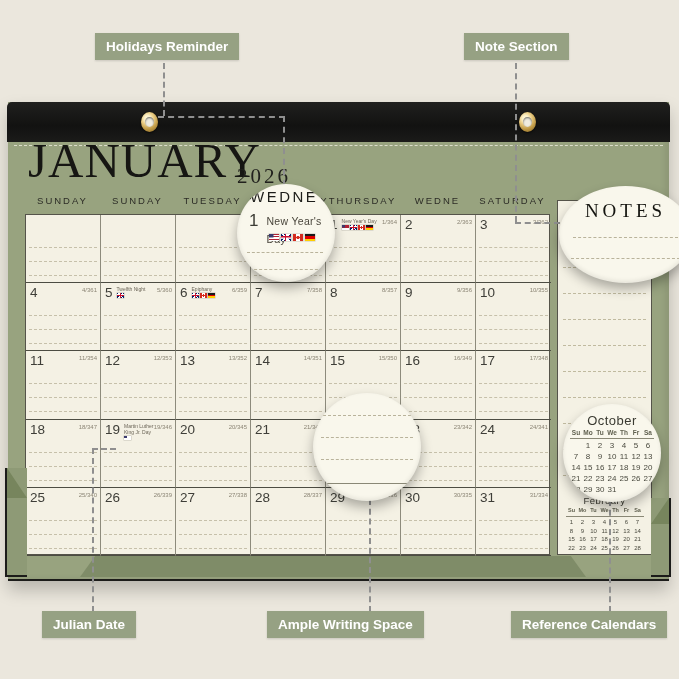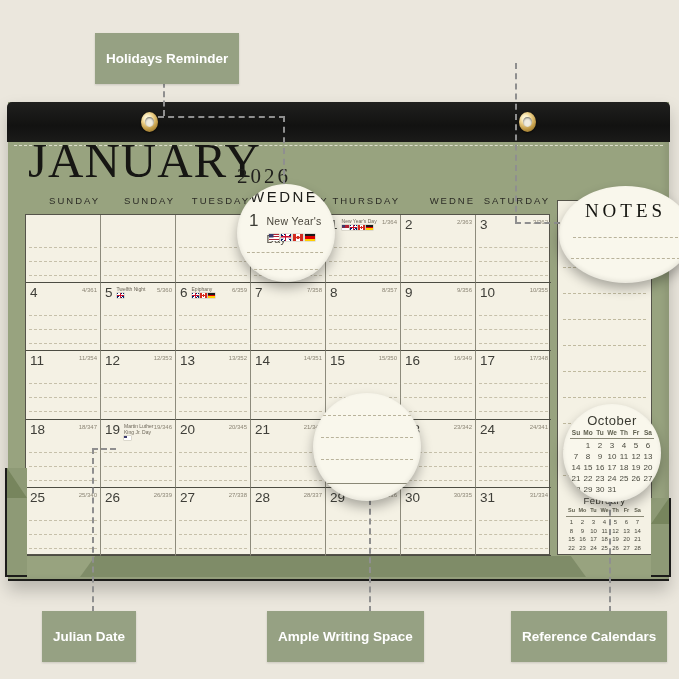--- a/index.html
+++ b/index.html
@@ -1,21 +1,21 @@
 <!DOCTYPE html>
 <html><head>
 <meta charset="utf-8">
 <style>
   html,body{margin:0;padding:0;}
   body{width:679px;height:679px;background:#ebe7dd;font-family:"Liberation Sans",sans-serif;overflow:hidden;}
   .stage{position:relative;width:679px;height:679px;}
 
   
   .callout{position:absolute;z-index:40;background:#96a183;color:#fff;font-weight:bold;
-    font-size:13.5px;padding:18px 11px;white-space:nowrap;box-shadow:0 1px 2px rgba(0,0,0,.15);}
+    font-size:13.5px;padding:6px 11px;white-space:nowrap;box-shadow:0 1px 2px rgba(0,0,0,.15);}
   .co-holidays{left:95px;top:33px;}
   .co-notes{left:464px;top:33px;}
   .co-julian{left:42px;top:611px;}
   .co-ample{left:267px;top:611px;}
   .co-ref{left:511px;top:611px;}
 
   
   .conn{position:absolute;z-index:20;}
   .conn.v{width:0;border-left:2px dashed #8f8f8f;}
   .conn.h{height:0;border-top:2px dashed #8f8f8f;}
@@ -41,21 +41,21 @@
     background:#efecdf;box-shadow:inset 0 1px 2px rgba(0,0,0,.55);}
   .g1{left:134px;} .g2{left:512px;}
   .stitch{position:absolute;left:6px;top:43px;width:649px;border-top:1px dashed rgba(243,240,228,.75);}
 
   .month{position:absolute;left:20px;top:34px;font-family:"Liberation Serif",serif;font-size:49px;
     line-height:1;color:#161613;letter-spacing:1px;}
   .year{position:absolute;left:229px;top:62px;font-family:"Liberation Serif",serif;font-size:21px;
     color:#21211d;letter-spacing:3px;}
 
   .dayheads{position:absolute;left:17px;top:93px;width:525px;display:flex;}
-  .dayhead{width:75px;text-align:right;font-size:9.5px;letter-spacing:2px;color:#2c2c26;}
+  .dayhead{width:75px;text-align:center;font-size:9.5px;letter-spacing:2px;color:#2c2c26;}
 
   .grid{position:absolute;left:17px;top:112px;width:525px;height:341px;background:#f4f1e4;
     display:grid;grid-template-columns:repeat(7,75px);grid-auto-rows:68.2px;
     border:1px solid #55544a;box-sizing:border-box;}
   .cell{position:relative;border-right:1px solid #8d8b7c;border-bottom:1.5px solid #4c4c42;box-sizing:border-box;overflow:hidden;}
   .cell:nth-child(7n){border-right:none;}
   .cell-top{display:flex;align-items:flex-start;padding:3px 3px 0 4px;}
   .dnum{font-size:13.5px;color:#3e3e38;line-height:14px;}
   .hol{margin-left:4px;max-width:42px;}
   .hname{font-size:5px;color:#6b6557;line-height:6px;display:block;}
@@ -133,20 +133,21 @@
   .flag-ca{background:radial-gradient(circle,#d52b1e 0 28%,transparent 30%) ,
     linear-gradient(90deg,#d52b1e 0 28%,#fff 28% 72%,#d52b1e 72%);}
   .flag-de{background:linear-gradient(180deg,#1a1a1a 0 33%,#d00 33% 67%,#ffce00 67%);}
 </style>
 </head>
 <body>
 
 <div class="stage">
 
   <div class="callout co-holidays">Holidays Reminder</div>
+  <div class="callout co-notes">Note Section</div>
 
   <div class="conn v cn-hol-v1"></div>
   <div class="conn h cn-hol-h"></div>
   <div class="conn v cn-hol-v2"></div>
   <div class="conn v cn-note-v"></div>
   <div class="conn h cn-note-h"></div>
   <div class="conn v cn-jul-v"></div>
   <div class="conn h cn-jul-h"></div>
   <div class="conn v cn-amp-v"></div>
   <div class="conn v cn-ref-v"></div>

